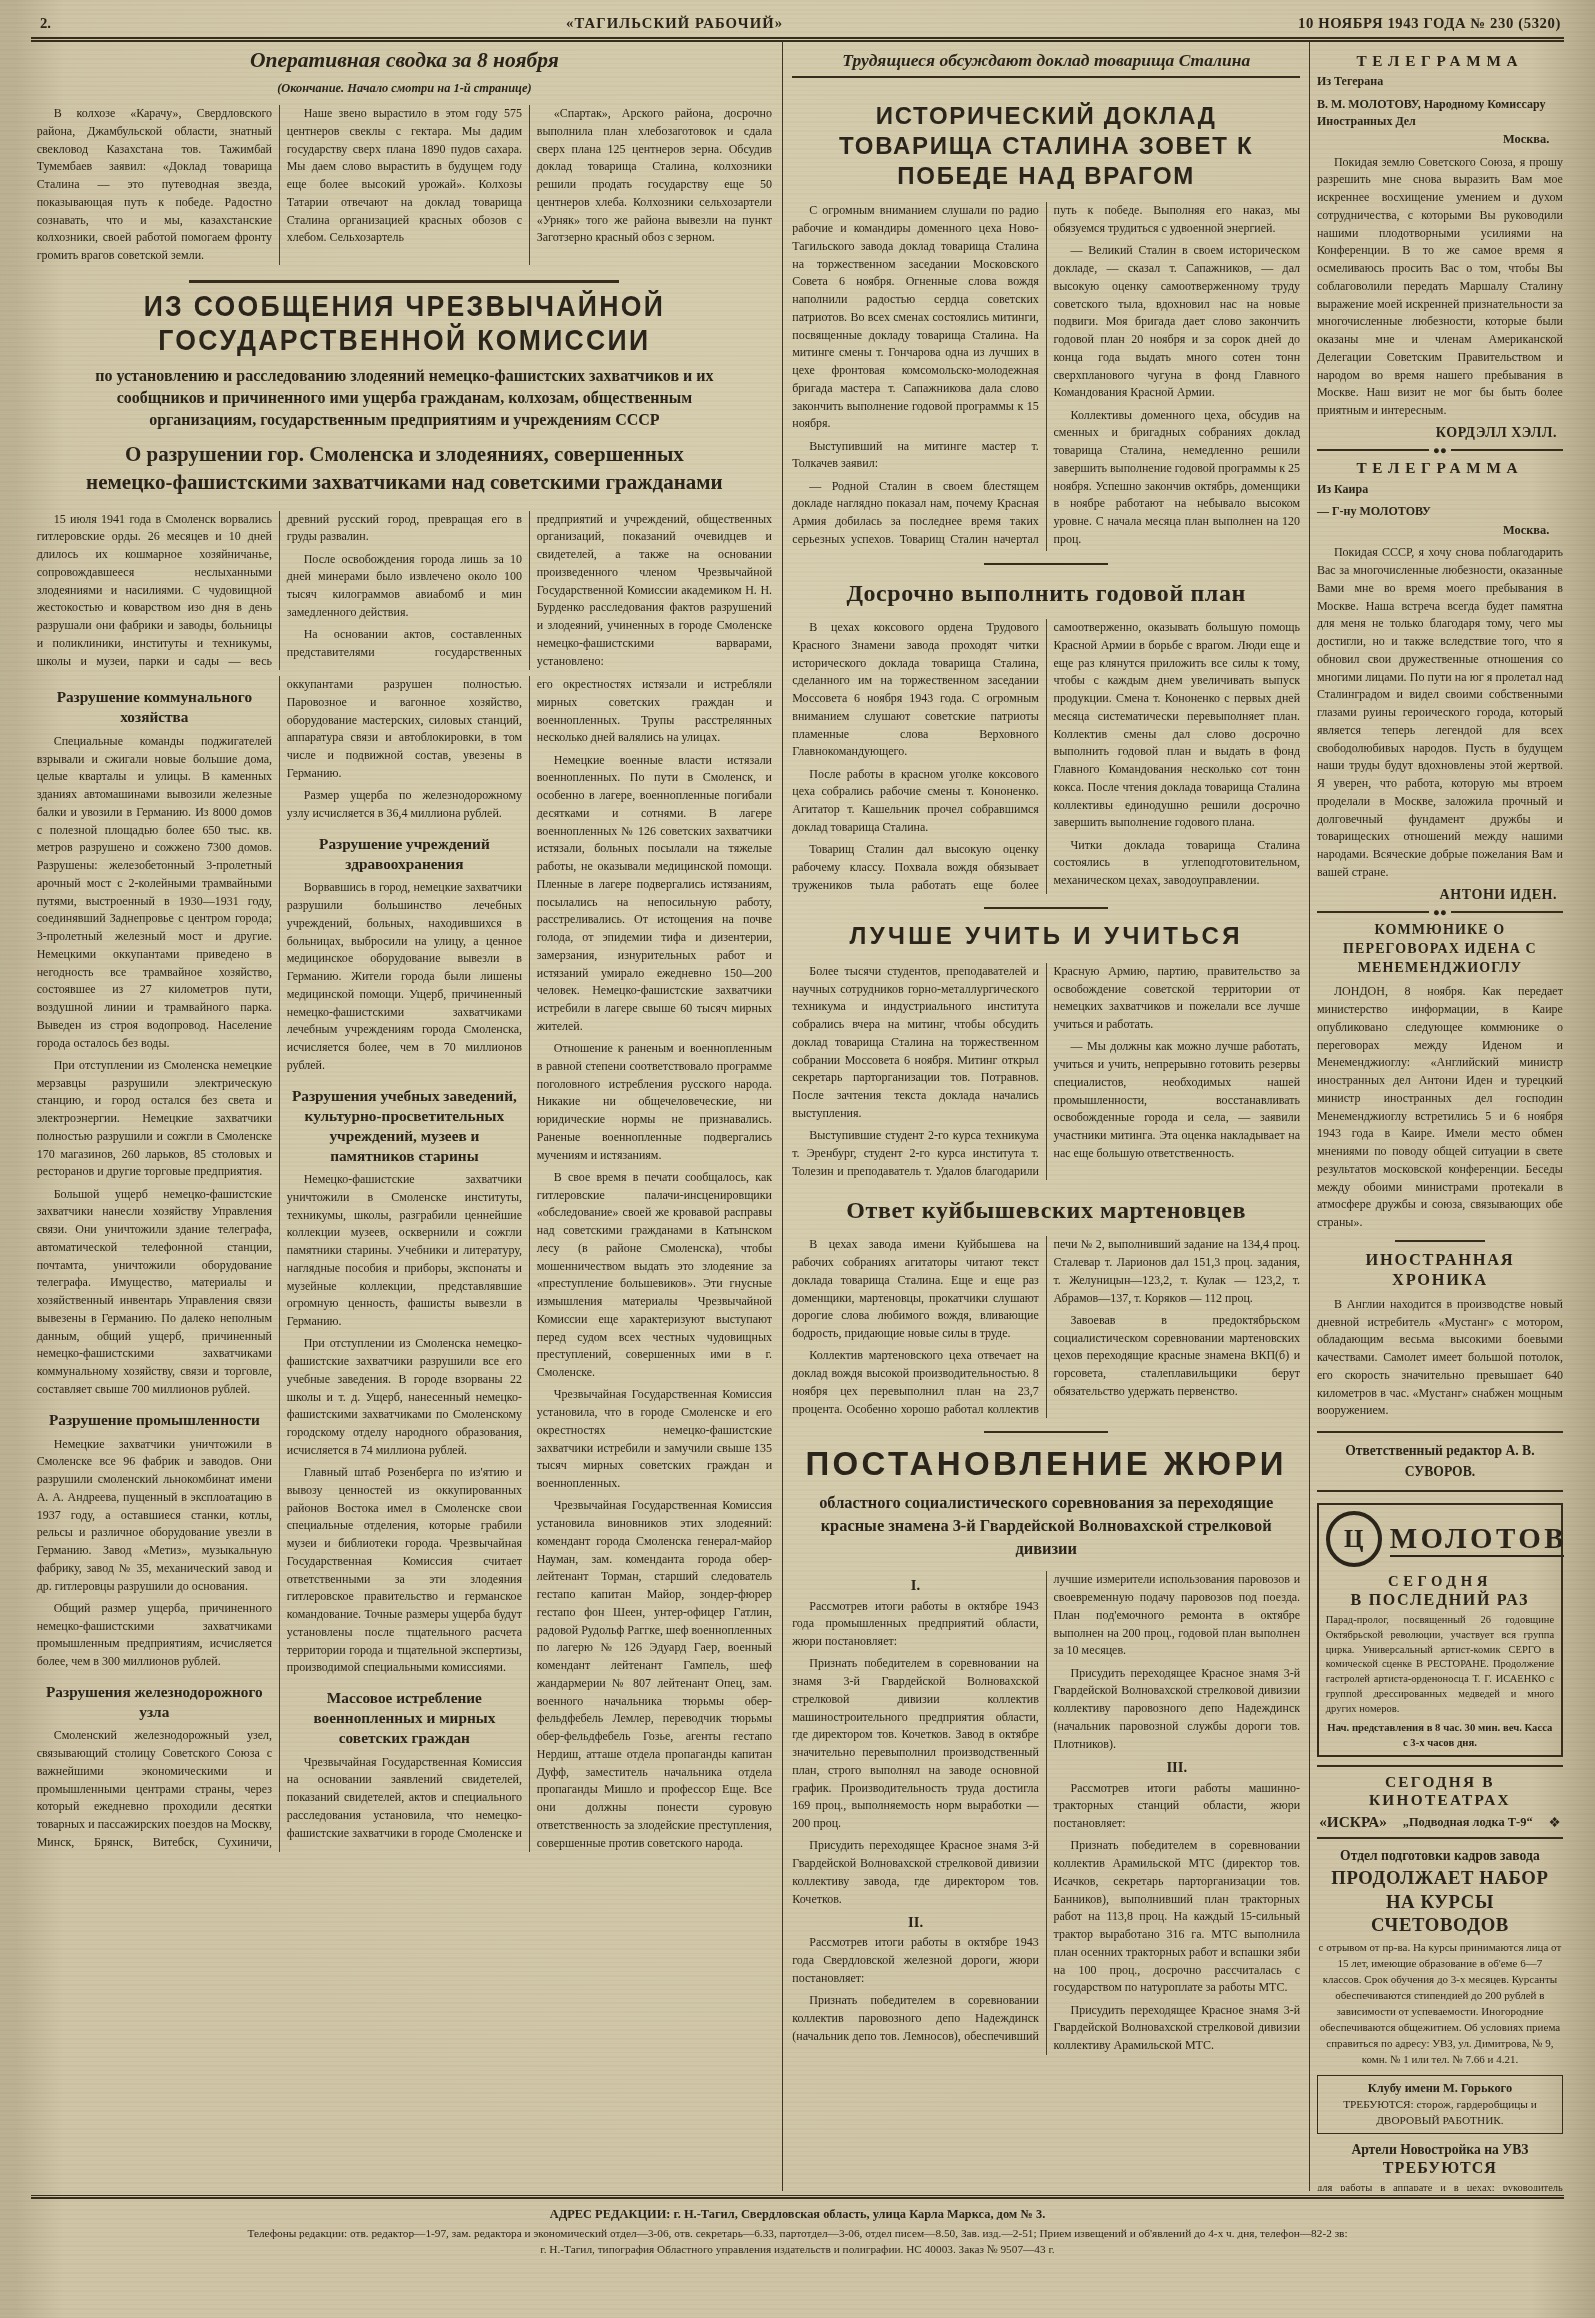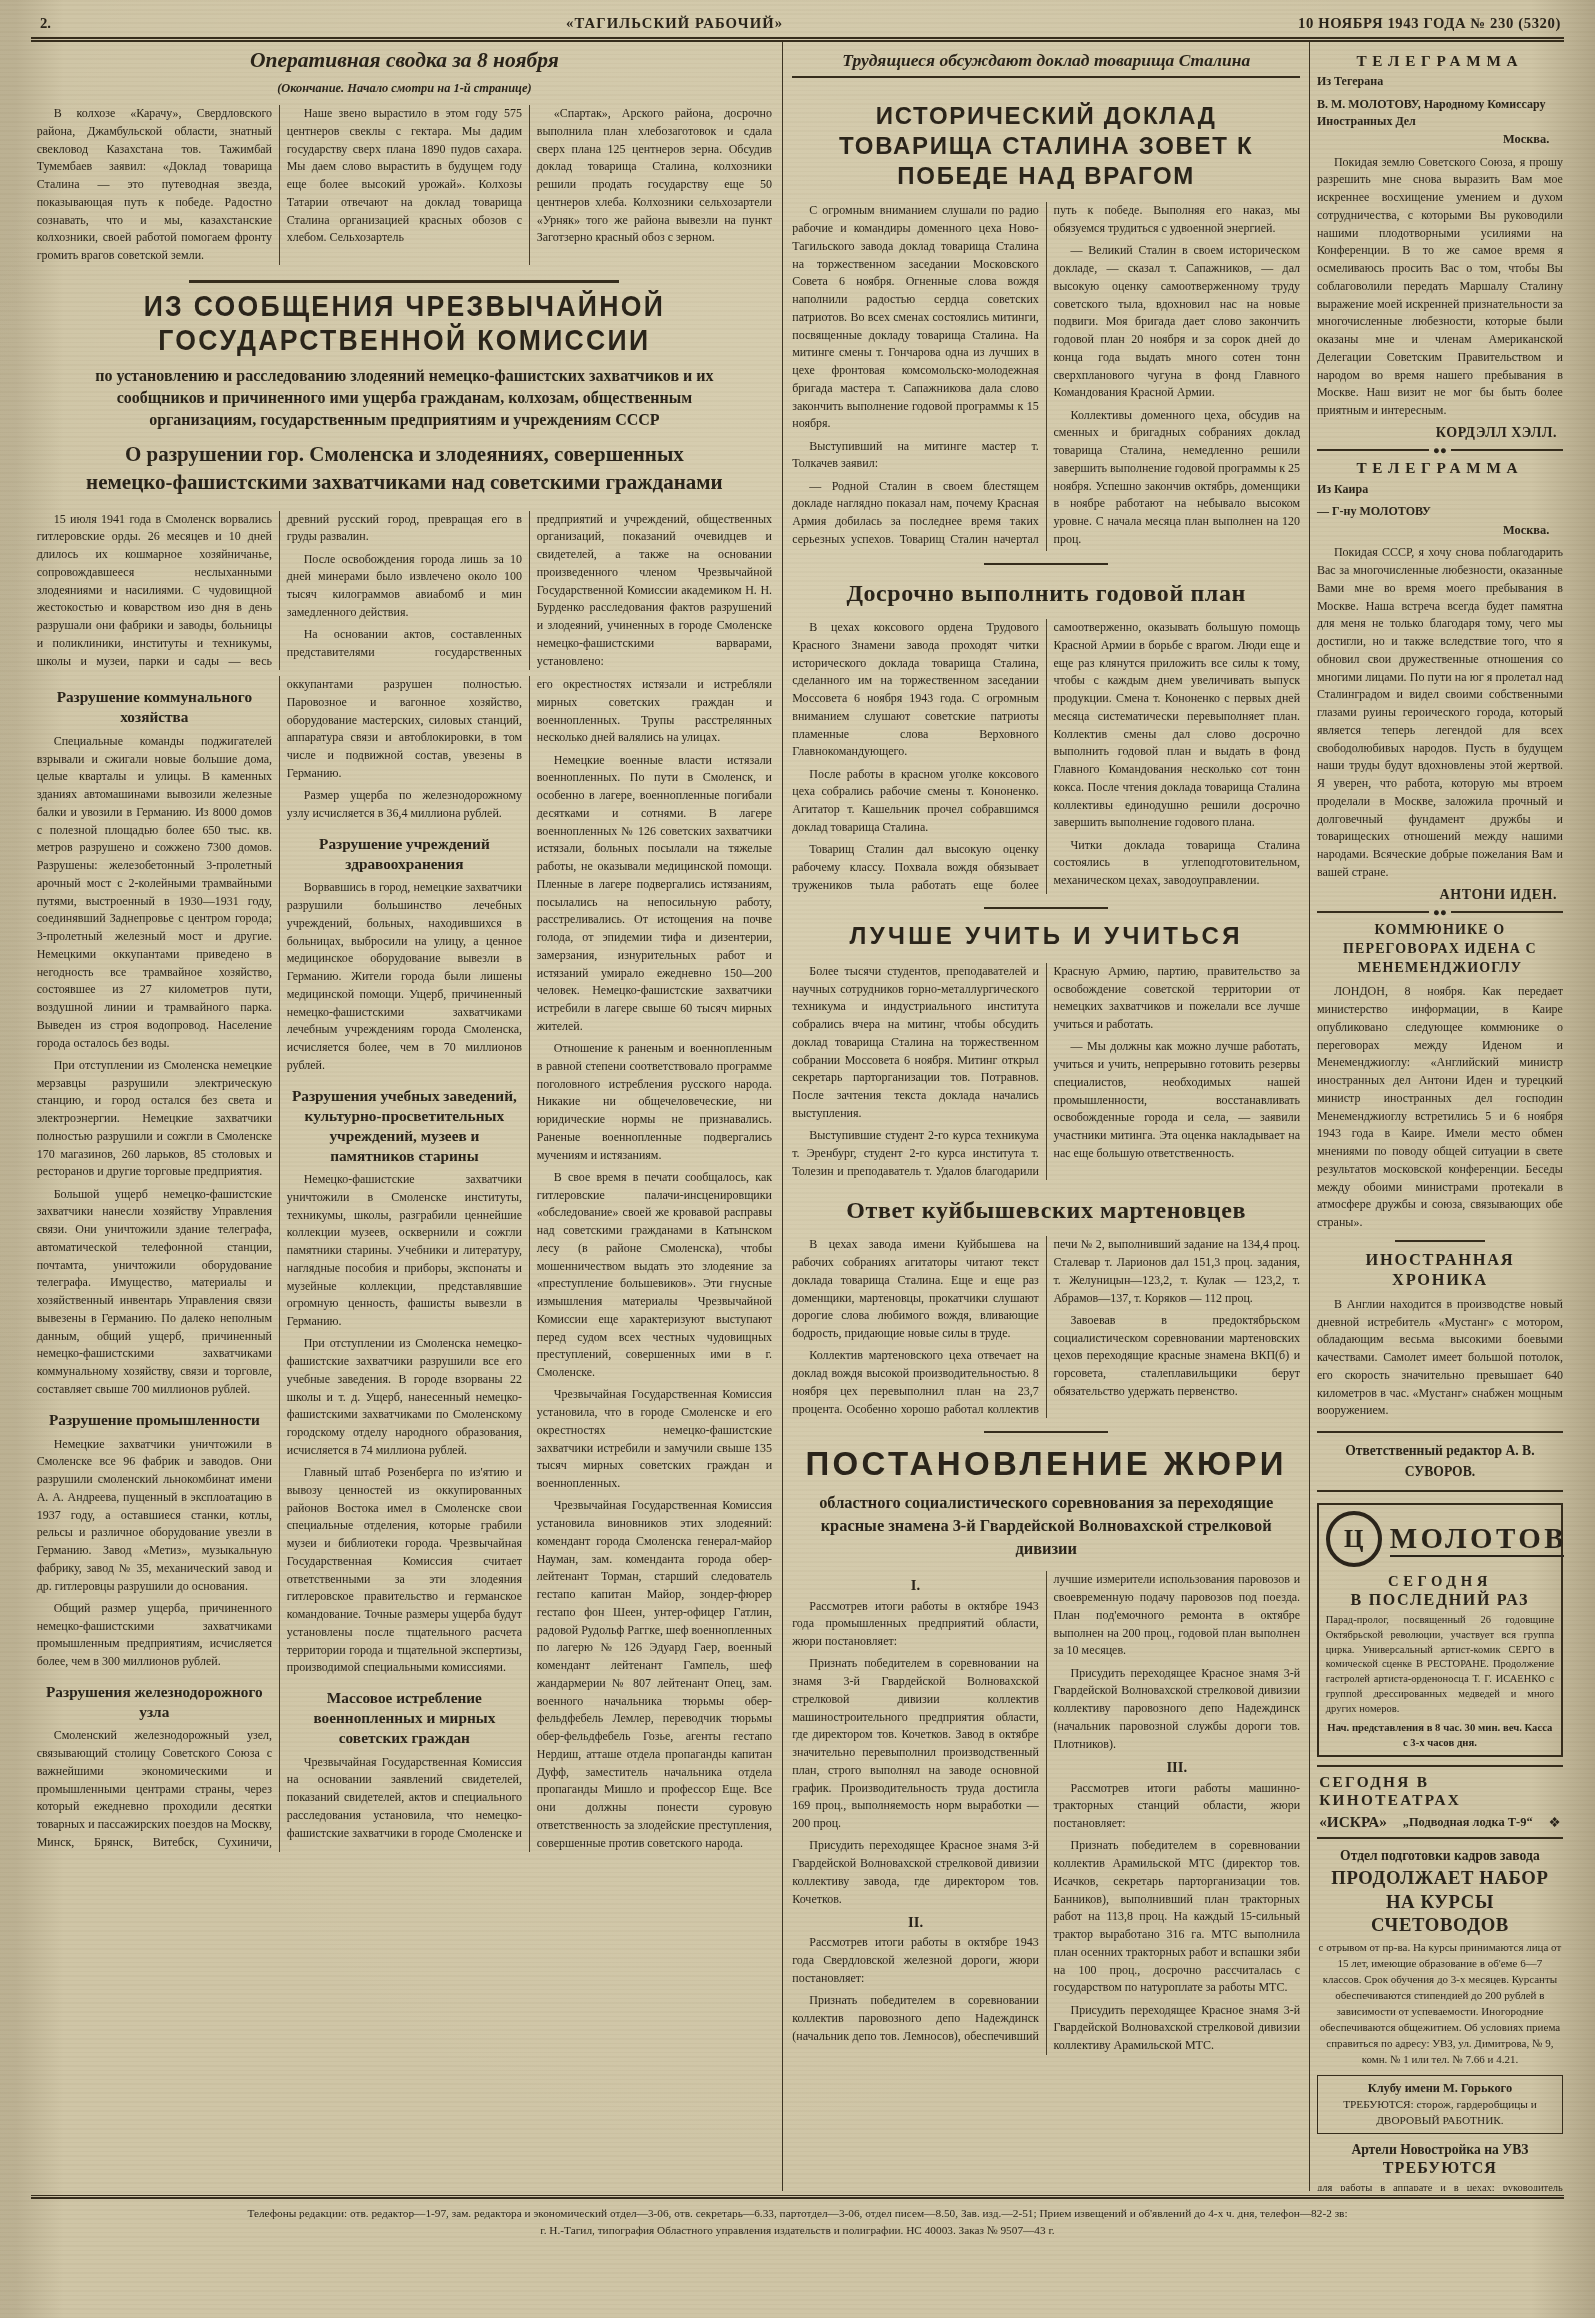--- a/index.html
+++ b/index.html
@@ -70,21 +70,21 @@
   .adbox{border:2.3px solid #352c1c;padding:5.7px 6.8px;margin:3.4px 0 8px;}
   .circus-top{display:flex;align-items:center;gap:8px;}
   .circus-logo{width:48px;height:48px;border:4px solid #2a241a;border-radius:50%;
      display:flex;align-items:center;justify-content:center;font-size:25px;font-weight:bold;flex:0 0 auto;}
   .circus-title{font-size:29px;font-weight:bold;letter-spacing:3.4px;border-bottom:2.8px solid #2a241a;flex:1;text-align:center;}
   .circus-line1{font-size:14.7px;font-weight:bold;text-align:center;letter-spacing:4.5px;margin:5.7px 0 1.1px;}
   .circus-line2{font-size:16px;font-weight:bold;text-align:center;letter-spacing:1.7px;margin:0 0 4.5px;}
   .small-just{font-size:10.5px;line-height:1.4;text-align:justify;margin:0 0 3.4px;}
   .circus-sched{font-size:10.7px;font-weight:bold;text-align:center;line-height:1.4;}
   .cinema{border-top:2.3px solid #352c1c;border-bottom:2.3px solid #352c1c;padding:5.7px 2.3px;margin:5.7px 0 9px;}
-  .cinema-head{font-size:15.3px;font-weight:bold;text-align:left;letter-spacing:2.3px;}
+  .cinema-head{font-size:15.3px;font-weight:bold;text-align:center;letter-spacing:2.3px;}
   .cinema-row{display:flex;justify-content:space-between;align-items:center;margin-top:4.5px;}
   .cinema-name{font-size:15.3px;font-weight:bold;}
   .cinema-film{font-size:12.4px;font-weight:bold;}
   .diamonds{font-size:13.6px;}
   .courses-head{font-size:13.6px;font-weight:bold;text-align:center;margin:2.3px 0;}
   .courses-big{font-size:18.7px;font-weight:bold;text-align:center;letter-spacing:0.6px;line-height:1.25;}
   .center-small{font-size:11px;text-align:center;line-height:1.45;margin:3.4px 0;}
   .clubbox{border:1.7px solid #352c1c;padding:4.5px 5.7px;margin:8px 0;}
   .club-line1{font-size:12.4px;font-weight:bold;text-align:center;}
   .club-line2{font-size:11.3px;text-align:center;line-height:1.45;}
@@ -339,18 +339,19 @@
         <div class="artel-head">Артели Новостройка на УВЗ</div>
         <div class="artel-big">ТРЕБУЮТСЯ</div>
         <p class="small-just">для работы в аппарате и в цехах: руководитель плановой группы, статистик, старший бухгалтер материального отд., бухгалтер-расчетчик, счетоводы цехов, начальн. пожарно-сторожевой охраны, сторож, пожарник и ученики швейного дела. Оплата неогран. Обращаться в правление артели.</p>
       </div>
 
     </div>
   </div>
 
   <div class="botrule"></div>
   <div class="footer">
+    <div class="f1">АДРЕС РЕДАКЦИИ: г. Н.-Тагил, Свердловская область, улица Карла Маркса, дом № 3.</div>
     <div class="f2">Телефоны редакции: отв. редактор—1-97, зам. редактора и экономический отдел—3-06, отв. секретарь—6.33, партотдел—3-06, отдел писем—8.50, Зав. изд.—2-51; Прием извещений и об'явлений до 4-х ч. дня, телефон—82-2 зв:</div>
     <div class="f3">г. Н.-Тагил, типография Областного управления издательств и полиграфии.  НС 40003.  Заказ № 9507—43 г.</div>
   </div>
 
 </div>
 
 
 </body></html>

